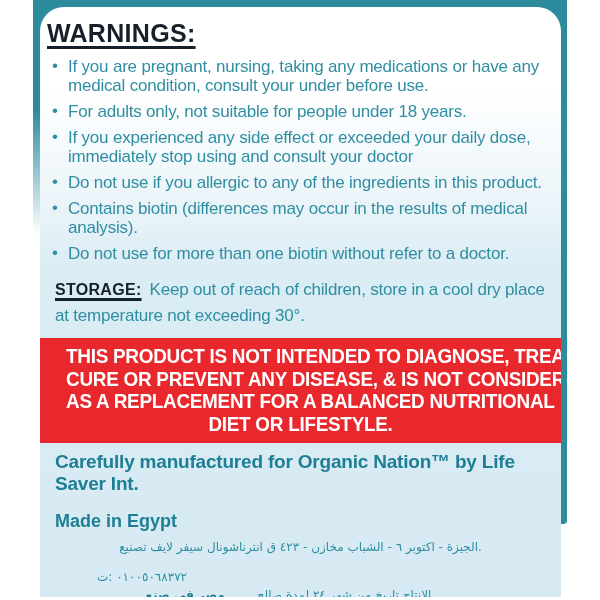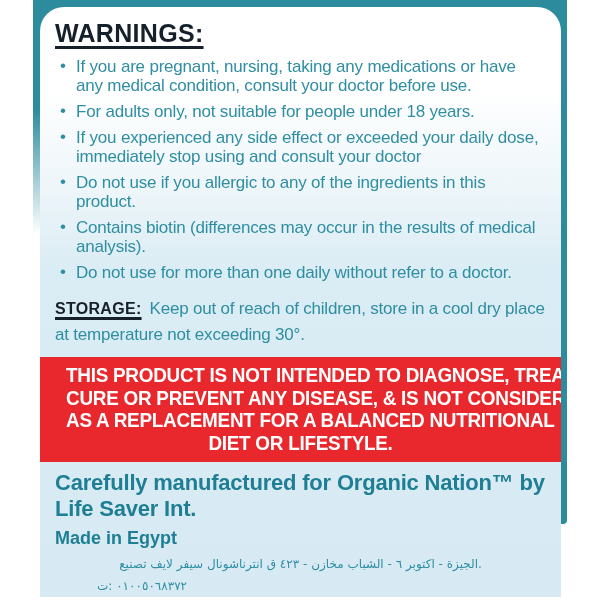--- a/index.html
+++ b/index.html
@@ -7,66 +7,66 @@
   .page{position:relative;width:600px;height:600px;background:#ffffff;}
 
   .frame{position:absolute;left:33px;top:0;width:534px;height:524px;background:#2c8c9e;border-radius:0 0 4px 4px;}
   .left-fade{position:absolute;left:32px;top:110px;width:9px;height:414px;
              background:linear-gradient(180deg,rgba(255,255,255,0),#ffffff 30%,#ffffff 100%);}
 
   .card{position:absolute;left:40px;top:7px;width:521px;height:590px;
         border-radius:24px 24px 0 0;overflow:hidden;
         background:linear-gradient(180deg,#ffffff 0%,#ffffff 14%,#ecf5f9 32%,#daecf4 45%,#d7eaf3 100%);}
 
-  .warnings{padding:12px 14px 0 15px;}
+  .warnings{padding:12px 14px 0 7px;}
   .warn-h{margin:0 0 9px 0;font-size:25px;font-weight:bold;color:#16202b;letter-spacing:.3px;
           text-decoration:underline;text-decoration-thickness:2.5px;text-underline-offset:4px;}
   ul.wlist{margin:0;padding:0 0 0 5px;list-style:none;}
   ul.wlist li{position:relative;padding-left:16px;color:#2f8ea2;font-size:17px;line-height:19px;
               margin-bottom:7px;letter-spacing:-0.2px;}
   ul.wlist li .bullet{position:absolute;left:0;top:-1px;font-size:17px;}
 
   .storage{padding:7px 14px 0 15px;color:#2f8ea2;font-size:17px;line-height:26px;letter-spacing:-0.2px;}
   .storage .sh{font-size:16px;font-weight:bold;color:#16202b;letter-spacing:.3px;margin-right:8px;
                text-decoration:underline;text-decoration-thickness:2.5px;text-underline-offset:3px;}
 
   .redbox{margin-top:9px;background:#e8282c;padding:7px 0 8px 0;}
   .red-line{color:#ffffff;font-weight:bold;font-size:21px;line-height:22.5px;text-align:center;
             white-space:nowrap;transform:scaleX(.9);transform-origin:50% 50%;letter-spacing:-0.3px;}
 
   .bottom{padding:8px 15px 0 15px;}
-  .eng1{color:#1e7e94;font-weight:bold;font-size:22px;letter-spacing:-0.2px;}
-  .eng2{display:flex;justify-content:space-between;margin-top:6px;font-size:18px;align-items:flex-end;}
+  .eng1{color:#1e7e94;font-weight:bold;font-size:19px;letter-spacing:-0.2px;}
+  .eng2{display:flex;justify-content:space-between;margin-top:16px;font-size:18px;align-items:flex-end;}
   .eng2 .made{font-weight:bold;color:#1e7e94;}
   .eng2 .valid{font-weight:normal;color:#2f8ea2;letter-spacing:-0.2px;}
 
   .ar{font-family:"DejaVu Sans",sans-serif;color:#2f8ea2;font-size:12px;direction:ltr;white-space:nowrap;}
   .ar-address{margin-top:8px;text-align:center;}
-  .ar-phone{margin-top:8px;display:flex;gap:38px;padding-left:42px;}
+  .ar-phone{margin-top:16px;display:flex;gap:38px;padding-left:42px;}
   .ar-made{margin-top:4px;display:flex;gap:32px;padding-left:90px;}
   .ar .b, .ar.b{font-weight:bold;color:#1e7e94;}
 </style>
 </head>
 <body>
 
 <div class="page">
   <div class="frame"></div>
   <div class="left-fade"></div>
 
   <div class="card">
 
     <div class="warnings">
       <h2 class="warn-h">WARNINGS:</h2>
       <ul class="wlist">
-        <li><span class="bullet">•</span><span>If you are pregnant, nursing, taking any medications or have any medical condition, consult your doctor before use.</span></li>
+        <li><span class="bullet">•</span><span>If you are pregnant, nursing, taking any medications or have any medical condition, consult your under before use.</span></li>
         <li><span class="bullet">•</span><span>For adults only, not suitable for people under 18 years.</span></li>
         <li><span class="bullet">•</span><span>If you experienced any side effect or exceeded your daily dose, immediately stop using and consult your doctor</span></li>
         <li><span class="bullet">•</span><span>Do not use if you allergic to any of the ingredients in this product.</span></li>
         <li><span class="bullet">•</span><span>Contains biotin (differences may occur in the results of medical analysis).</span></li>
-        <li><span class="bullet">•</span><span>Do not use for more than one daily without refer to a doctor.</span></li>
+        <li><span class="bullet">•</span><span>Do not use for more than one biotin without refer to a doctor.</span></li>
       </ul>
     </div>
 
     <div class="storage">
       <span class="sh">STORAGE:</span><span>Keep out of reach of children, store in a cool dry place at temperature not exceeding 30°.</span>
     </div>
 
     <div class="redbox">
       <div class="red-line">THIS PRODUCT IS NOT INTENDED TO DIAGNOSE, TREAT,</div>
       <div class="red-line">CURE OR PREVENT ANY DISEASE, &amp; IS NOT CONSIDERED</div>

